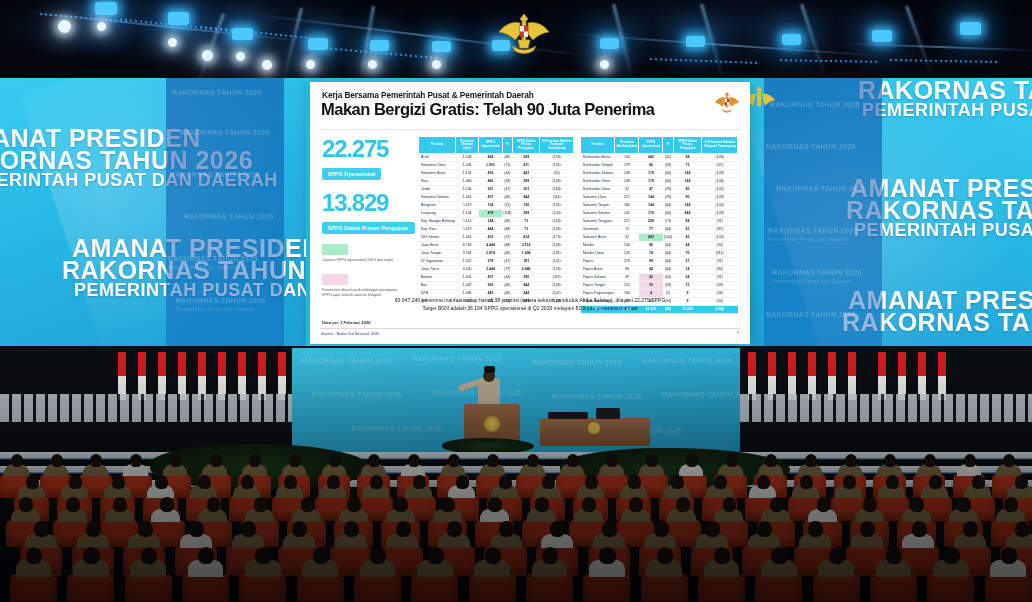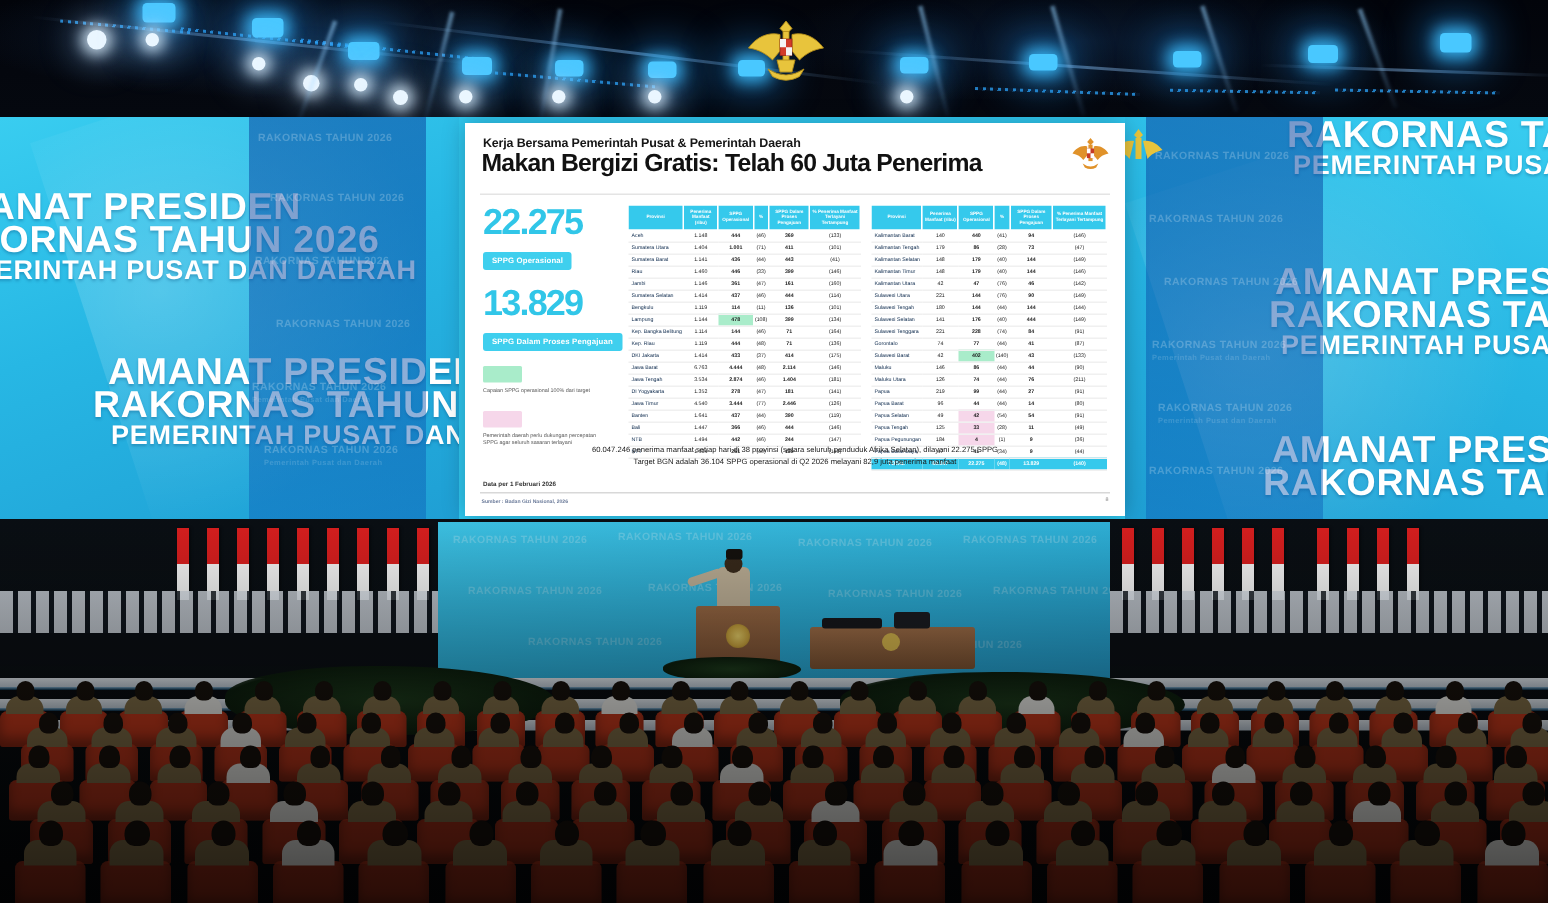--- a/index.html
+++ b/index.html
@@ -224,21 +224,21 @@
         <div class="tile-text" style="left:2px;  top:232px;">RAKORNAS TAHUN 2026</div>
       </div>
       <svg style="position:absolute; left:-8px; top:4px; width:34px; height:34px;" viewBox="0 0 34 34">
         <path d="M17 4 l3 4 -3 3 -3-3z M15 10 h4 v14 h-4z M14 12 C9 11 4 14 1 18 c4 1 8 3 10 6z M20 12 C25 11 30 14 33 18 c-4 1 -8 3 -10 6z" fill="#e8c43c"></path>
       </svg>
     </div>
   </div>
 
   <div class="slide">
     <div class="slide-kicker">Kerja Bersama Pemerintah Pusat &amp; Pemerintah Daerah</div>
-    <div class="slide-title">Makan Bergizi Gratis: Telah 60 Juta Penerima</div>
+    <div class="slide-title">Makan Bergizi Gratis: Telah 90 Juta Penerima</div>
     <svg class="slide-garuda" viewBox="0 0 26 26">
       <g fill="#e0922a">
         <path d="M13 2 l2.2 2.6 -2.2 2.2 -2.2-2.2z"></path>
         <path d="M11.6 6.4 h2.8 v11 h-2.8z"></path>
         <path d="M10.8 7.6 C7 6.6 3 9 1 12.4 c3.2 .6 5.6 2.2 7.2 4.2 l2.6-3z"></path>
         <path d="M15.2 7.6 C19 6.6 23 9 25 12.4 c-3.2 .6 -5.6 2.2 -7.2 4.2 l-2.6-3z"></path>
         <path d="M7.8 19 q5.2 4 10.4 0 l-1.4 2.6 q-3.8 2.2 -7.6 0z"></path>
       </g>
       <rect x="10.6" y="9" width="4.8" height="6.4" fill="#c63a26"></rect>
       <rect x="10.6" y="9" width="2.4" height="3.2" fill="#fff"></rect>

